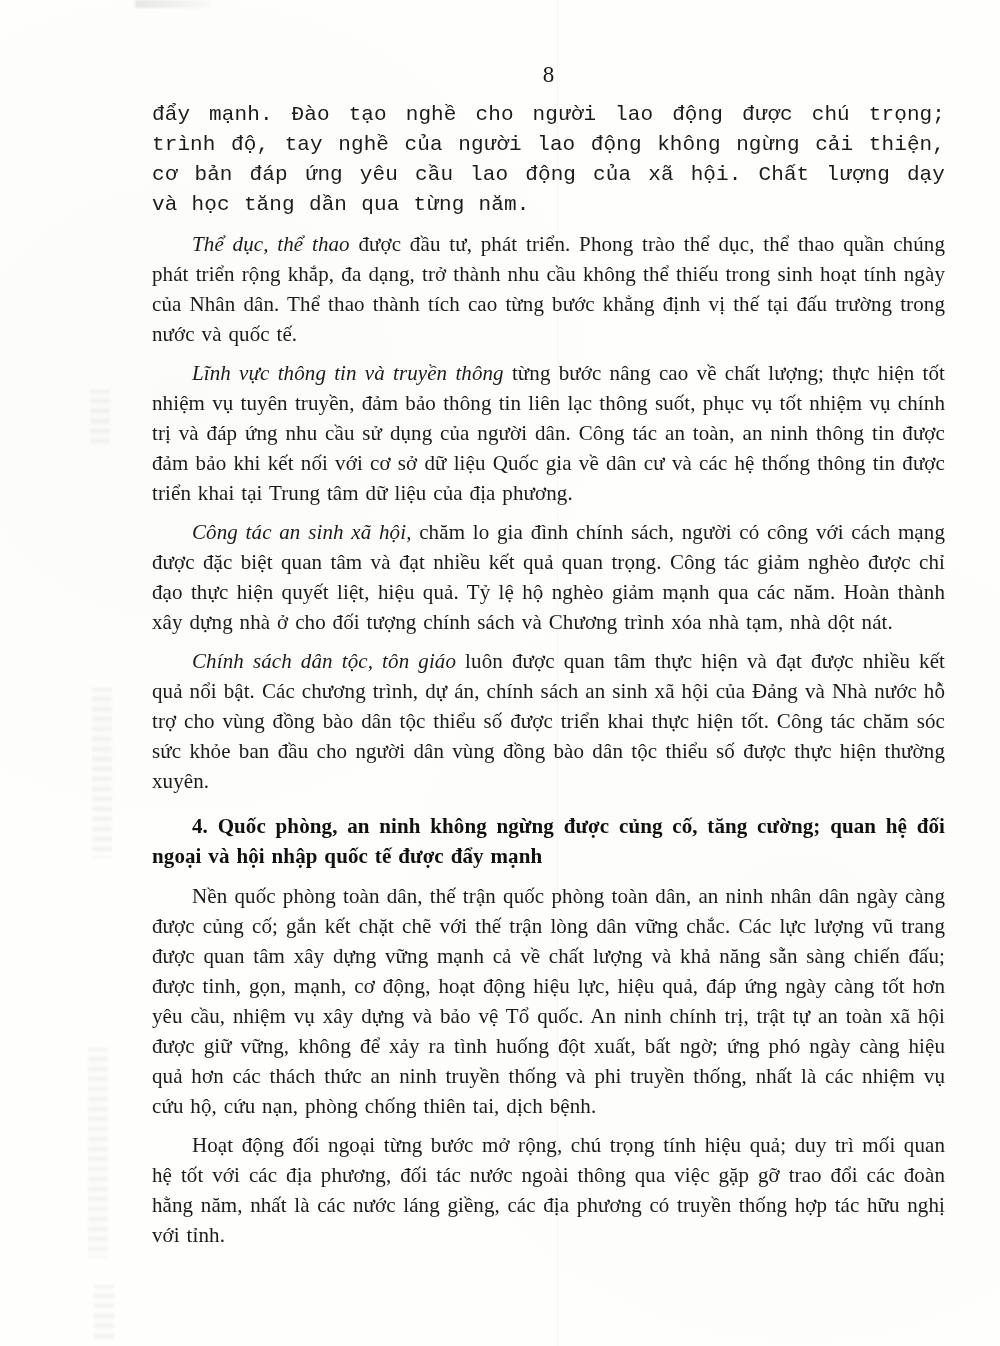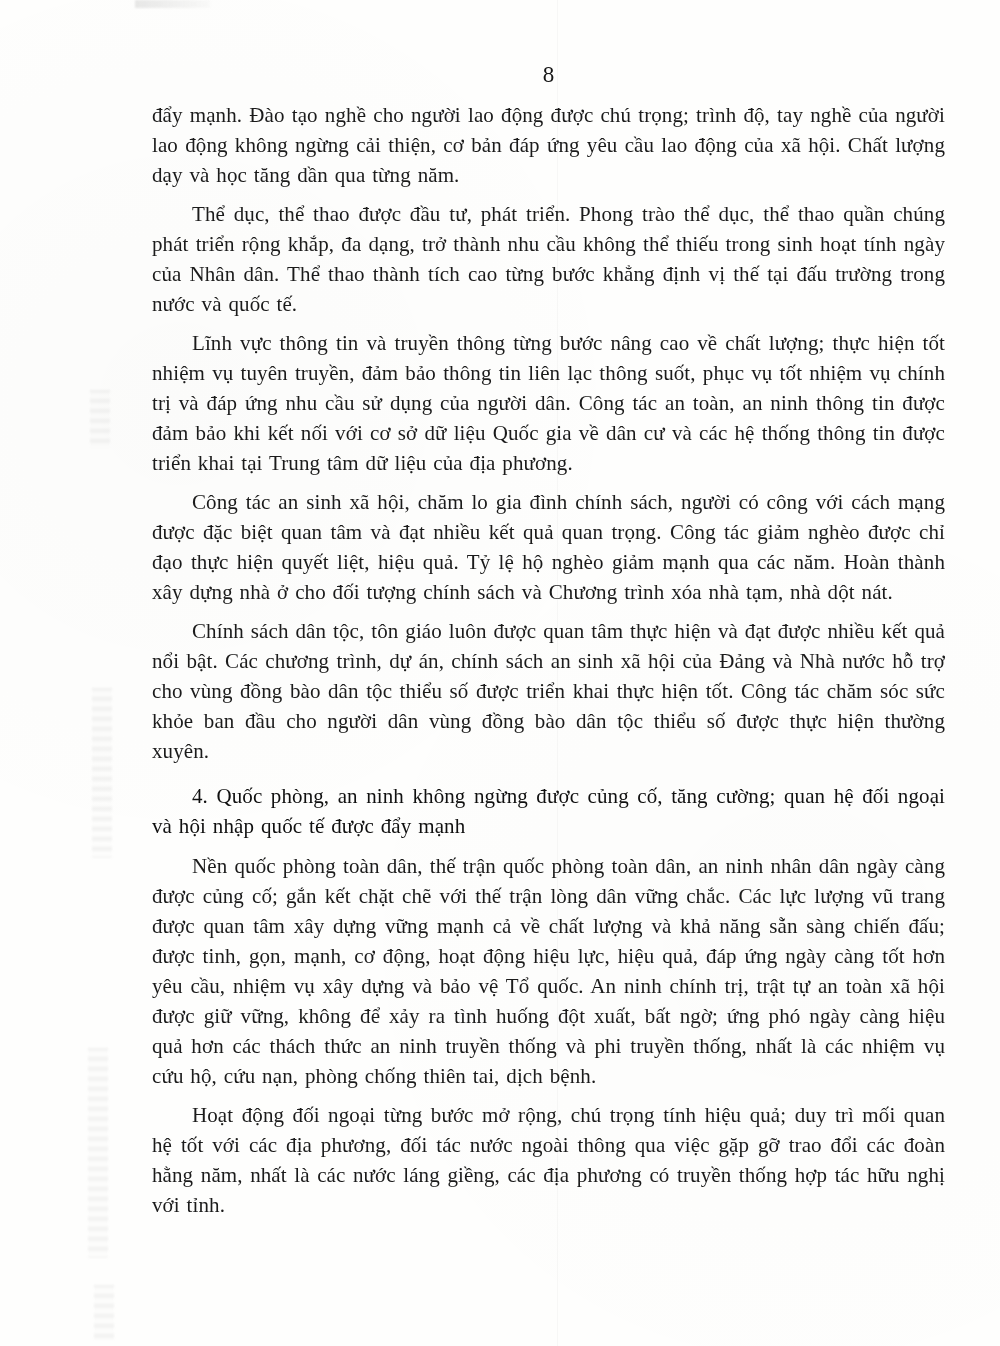--- a/index.html
+++ b/index.html
@@ -36,27 +36,29 @@
     line-height: 30px;
     letter-spacing: 0.1px;
     word-spacing: 1.5px;
   }
   .para {
     margin: 0 0 9px 0;
     text-indent: 40px;
   }
   .para.no-indent {
     text-indent: 0;
+    font-family: Liberation Mono, monospace;
   }
   .para .lead {
+    font-style: italic;
   }
   .heading {
     margin: 15px 0 10px 0;
     text-indent: 40px;
-    font-weight: normal;
+    font-weight: bold;
     color: #101010;
   }
   
   .artifact {
     position: absolute;
     pointer-events: none;
     opacity: 0.55;
     filter: blur(0.8px);
   }
   .streak {

